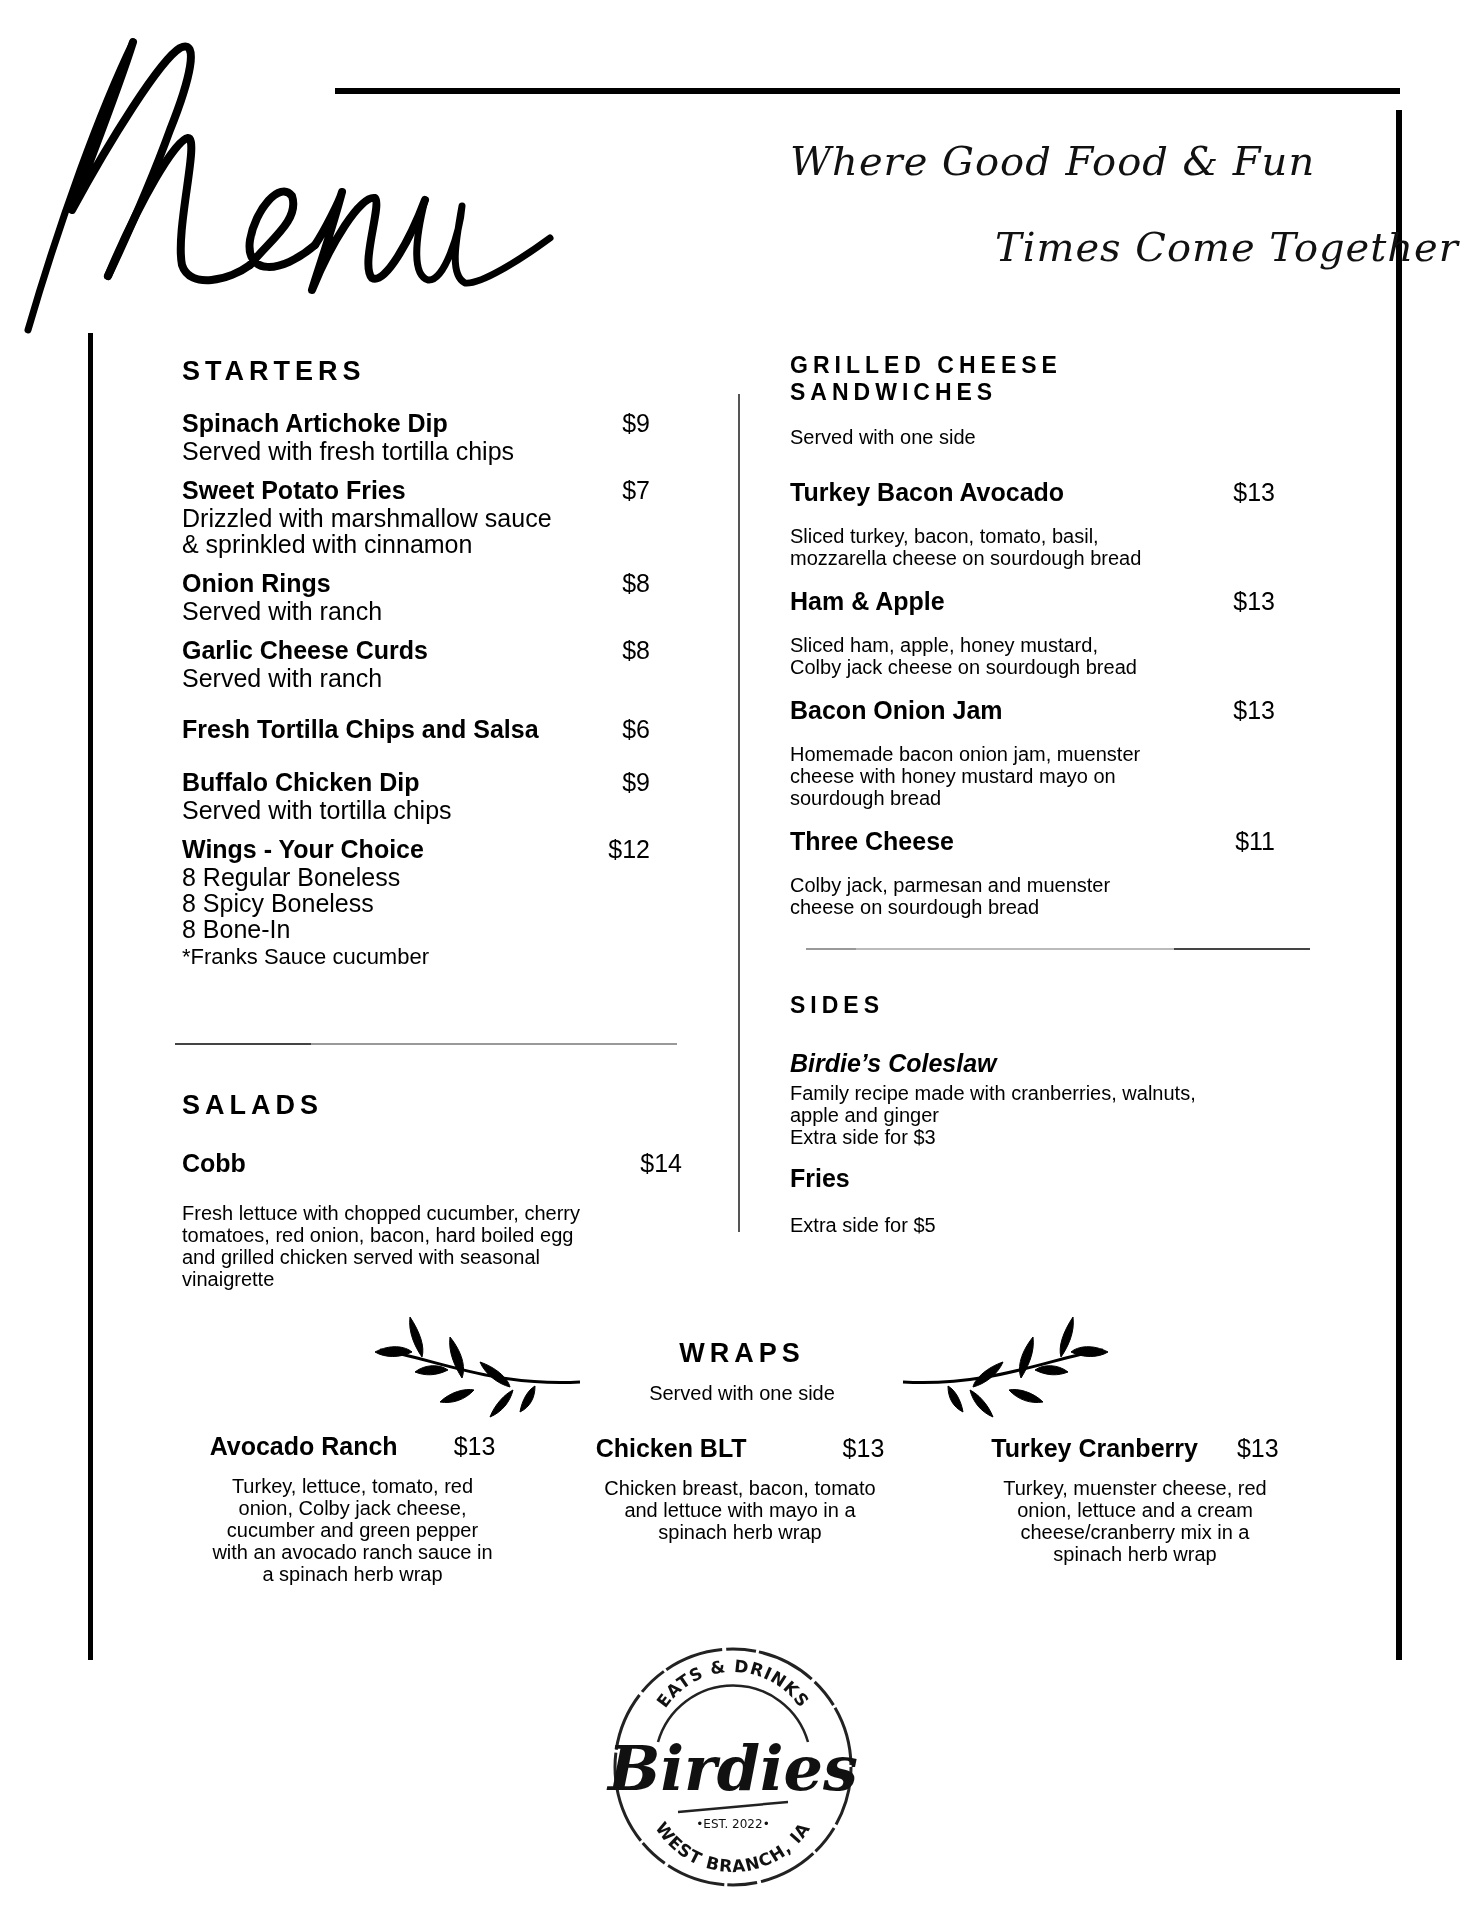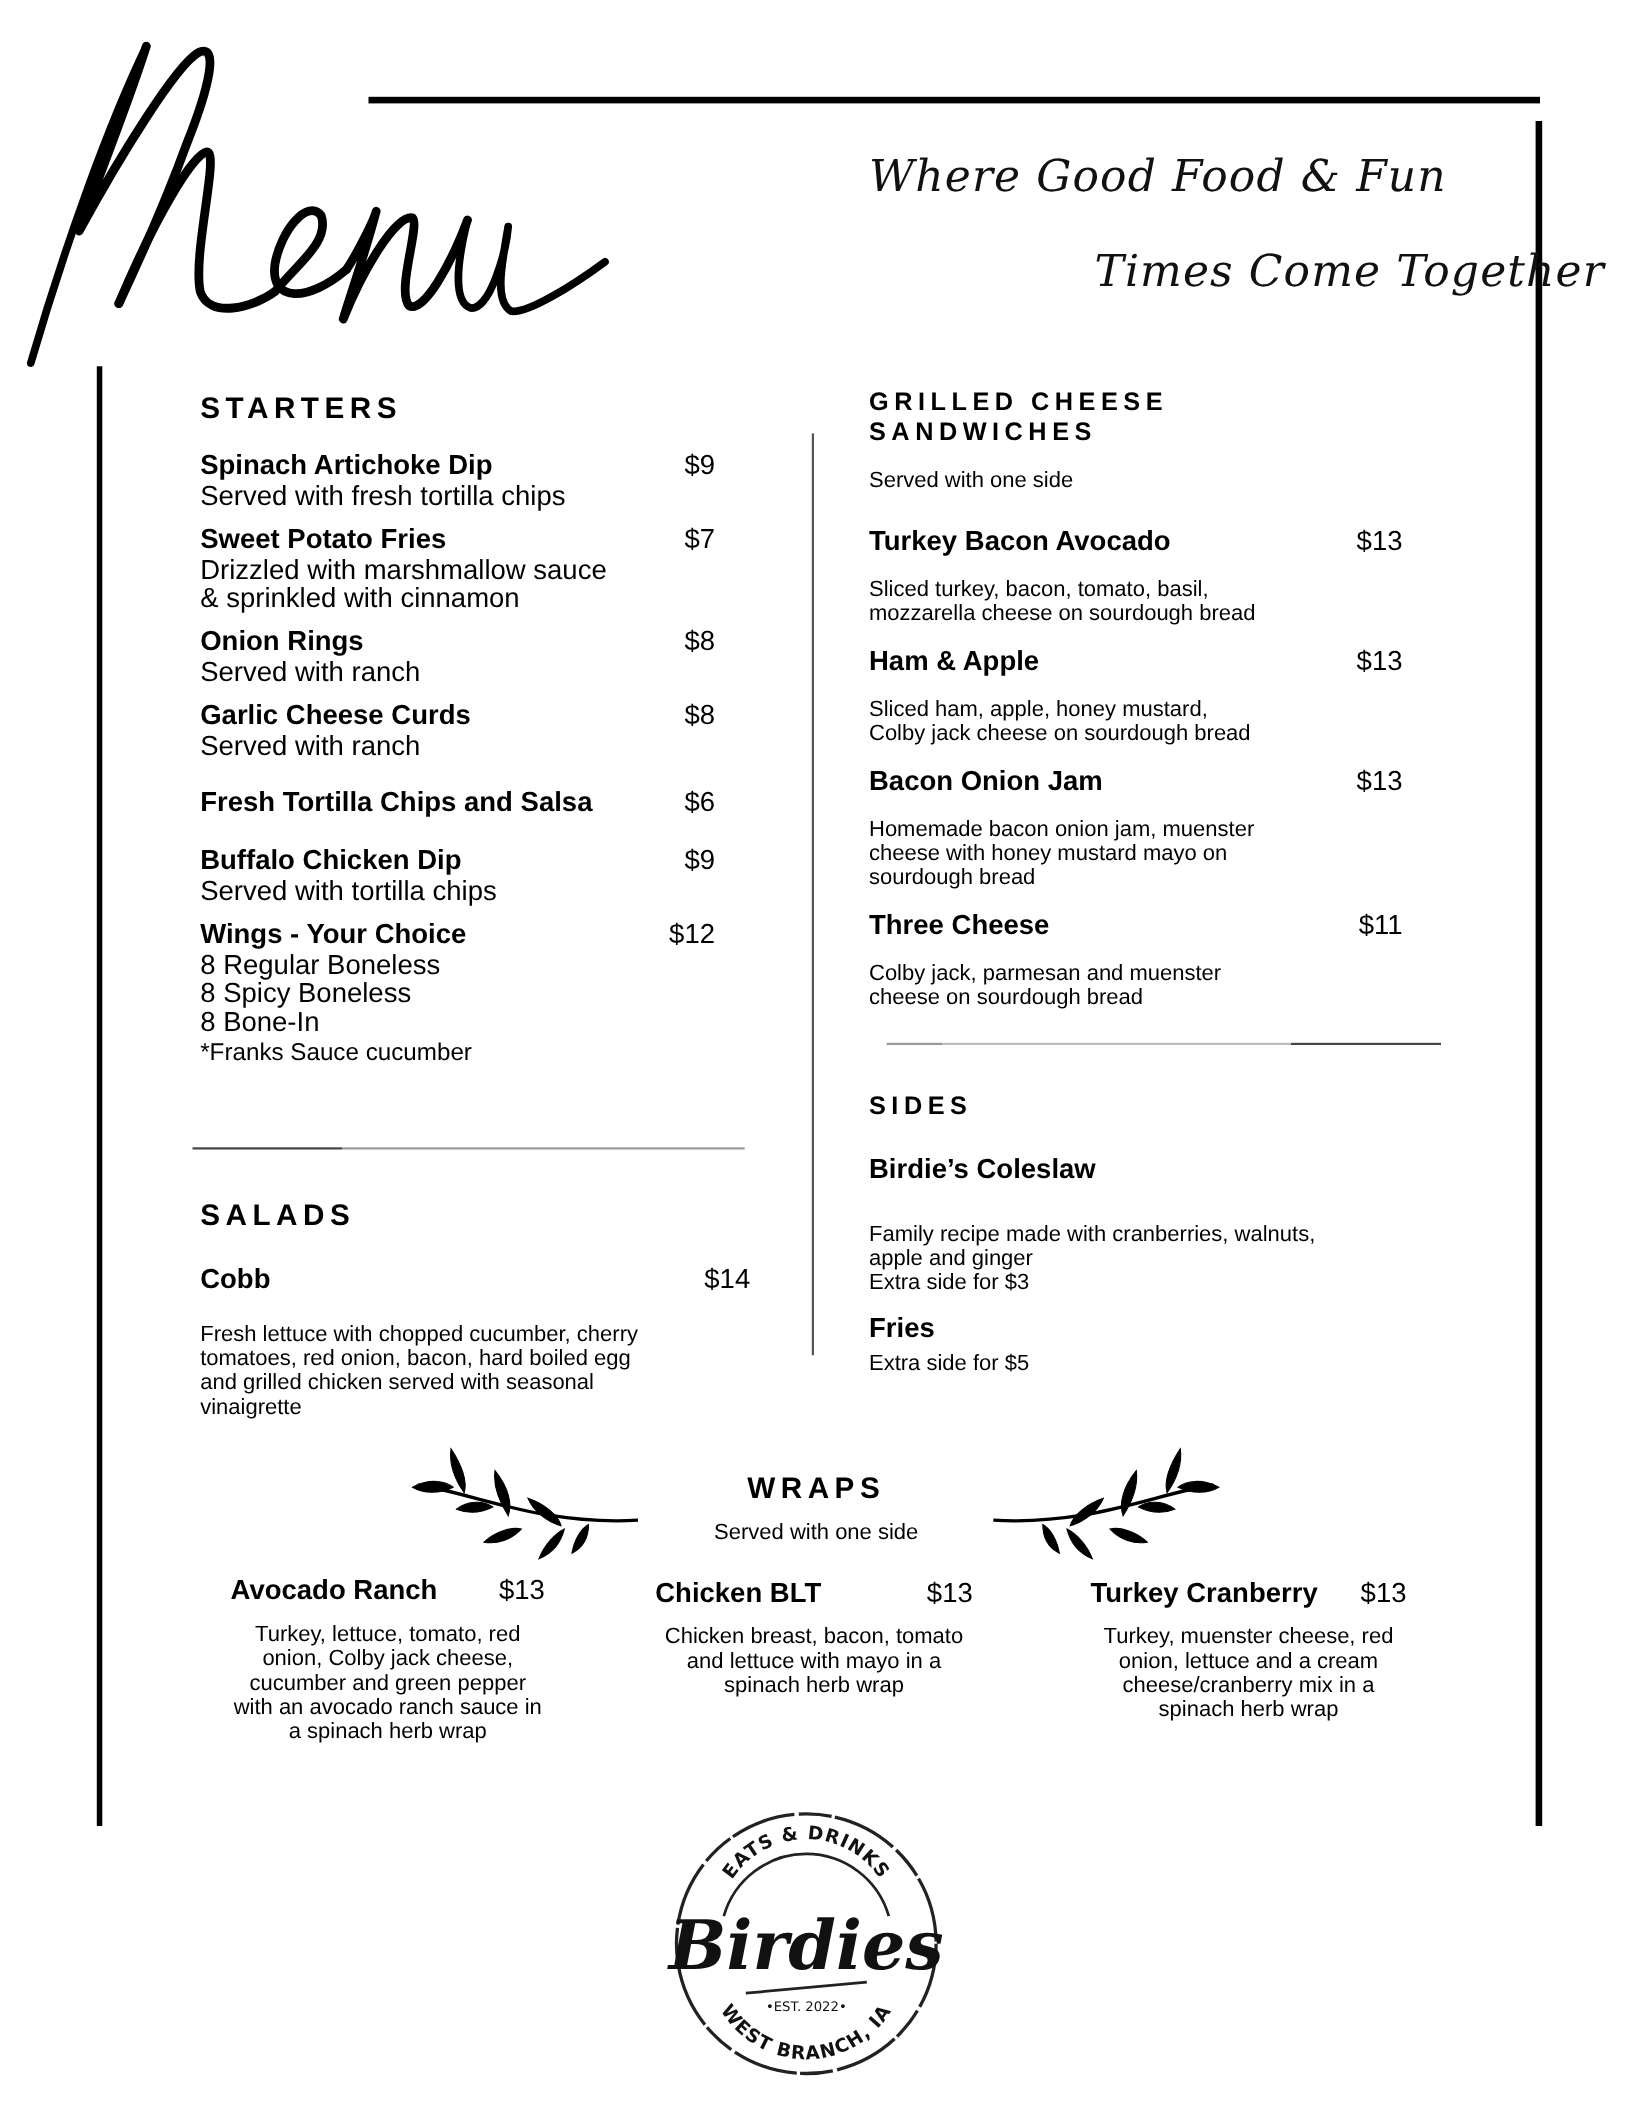--- a/index.html
+++ b/index.html
@@ -189,25 +189,25 @@
         <span class="item-name">Three Cheese</span>
         <span class="item-price">$11</span>
       </div>
     <div class="desc-md">Colby jack, parmesan and muenster</div>
     <div class="desc-md">cheese on sourdough bread</div>
   </div>
 </div>
 
 <div class="abs sides">
   <div class="section-head small" style="margin-bottom:30px;">SIDES</div>
-  <div class="item-name" style="margin-bottom:33px;">Birdie’s Coleslaw</div>
+  <div class="item-name" style="margin-bottom:4px;font-style:italic;">Birdie’s Coleslaw</div>
   <div class="desc-md">Family recipe made with cranberries, walnuts,</div>
   <div class="desc-md">apple and ginger</div>
   <div class="desc-md" style="margin-bottom:16px;">Extra side for $3</div>
-  <div class="item-name" style="margin-bottom:6px;">Fries</div>
+  <div class="item-name" style="margin-bottom:21px;">Fries</div>
   <div class="desc-md">Extra side for $5</div>
 </div>
 
 <svg class="abs branch-left" viewBox="0 0 225 110">
   <g fill="#000" stroke="#000">
     <path d="M10 38 C60 45 120 75 210 70" fill="none" stroke-width="3"></path>
     <path d="M40 5 C50 20 55 35 52 45 C45 35 38 20 40 5 Z"></path>
     <path d="M5 40 C20 32 35 34 42 40 C30 46 15 46 5 40 Z"></path>
     <path d="M45 60 C55 52 70 52 78 58 C66 64 55 64 45 60 Z"></path>
     <path d="M80 25 C92 40 96 55 92 66 C85 55 78 40 80 25 Z"></path>

